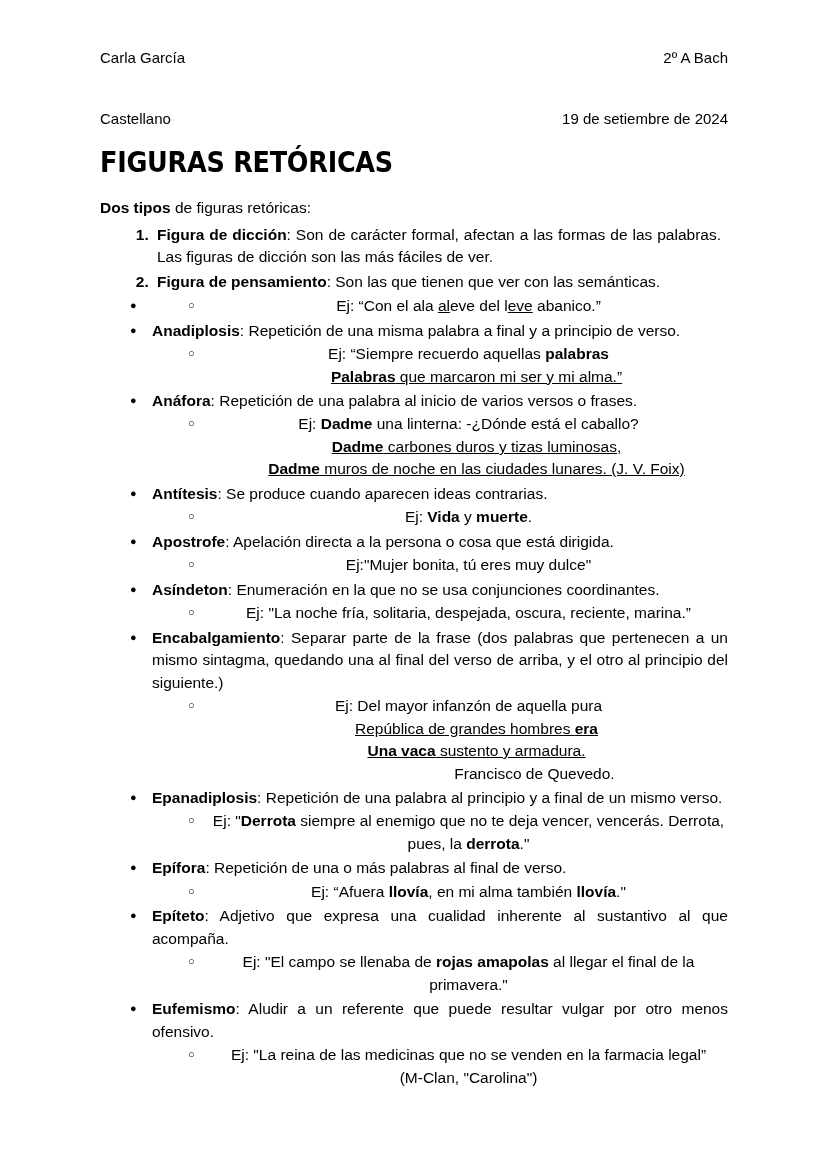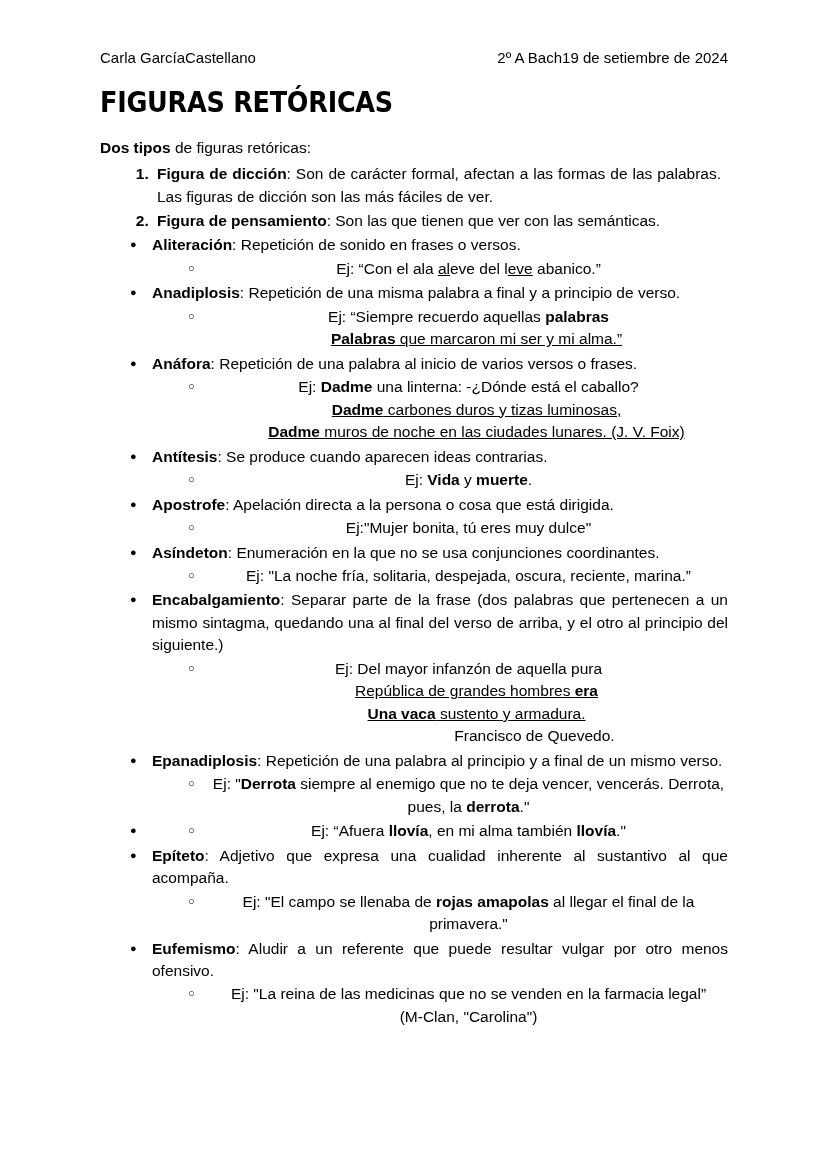--- a/index.html
+++ b/index.html
@@ -26,21 +26,22 @@
   .doc-header {
     display: flex;
     justify-content: space-between;
     align-items: flex-start;
     font-size: 15px;
     line-height: 1.38;
     margin-bottom: 18px;
   }
   .doc-header .left, .doc-header .right {
     display: flex;
-    flex-direction: row;
+    flex-direction: column;
+    gap: 40px;
   }
   .doc-header .right { text-align: right; align-items: flex-end; }
 
   
   .doc-title {
     font-family: "DejaVu Sans", sans-serif;
     font-weight: bold;
     font-size: 29px;
     letter-spacing: -0.3px;
     transform: scaleX(0.88);
@@ -139,21 +140,21 @@
   <p class="intro">
     <b>Dos tipos</b><span> de figuras retóricas:</span>
   </p>
 
   <ol class="level1">
       <li><b>Figura de dicción</b><span>: Son de carácter formal, afectan a las formas de las palabras. Las figuras de dicción son las más fáciles de ver.</span></li>
       <li><b>Figura de pensamiento</b><span>: Son las que tienen que ver con las semánticas.</span></li>
     </ol>
 
   <ul class="level1">
-      <li class="bullet"><span><b>Aliteración</b><span>: Repetición de sonido en frases o versos.</span></span><ul class="level2">
+      <li class="bullet"><ul class="level2">
           <li class="hollow"><span>Ej: </span><span>“Con el </span><span>al</span><span>a </span><u>al</u><span>eve</span><span> del l</span><u>eve</u><span> abanico.”</span></li>
         </ul></li>
       <li class="bullet"><span><b>Anadiplosis</b><span>: Repetición de una misma palabra a final y a principio de verso.</span></span><ul class="level2">
           <li class="hollow"><span>Ej: </span><span>“Siempre recuerdo aquellas </span><b>palabras</b><span class="indent-1"><b>Palabras</b><span> que marcaron mi ser y mi alma.”</span></span></li>
         </ul></li>
       <li class="bullet"><span><b>Anáfora</b><span>: Repetición de una palabra al inicio de varios versos o frases.</span></span><ul class="level2">
           <li class="hollow"><span>Ej: </span><b>Dadme</b><span> una linterna: -¿Dónde está el caballo?</span><span class="indent-1"><b>Dadme</b><span> carbones duros y tizas luminosas,</span></span><span class="indent-1"><b>Dadme</b><span> muros de noche en las ciudades lunares. (J. V. Foix)</span></span></li>
         </ul></li>
       <li class="bullet"><span><b>Antítesis</b><span>: Se produce cuando aparecen ideas contrarias.</span></span><ul class="level2">
           <li class="hollow"><span>Ej: </span><b>Vida</b><span> y </span><b>muerte</b><span>.</span></li>
@@ -165,21 +166,21 @@
         </ul></li>
       <li class="bullet"><span><b>Asíndeton</b><span>: Enumeración en la que no se usa conjunciones coordinantes.</span></span><ul class="level2">
           <li class="hollow"><span>Ej: </span><span>"La noche fría, solitaria, despejada, oscura, reciente, marina.”</span></li>
         </ul></li>
       <li class="bullet"><span><b>Encabalgamiento</b><span>: Separar parte de la frase (dos palabras que pertenecen a un mismo sintagma, quedando una al final del verso de arriba, y el otro al principio del siguiente.)</span></span><ul class="level2">
           <li class="hollow"><span>Ej: </span><span>Del mayor infanzón de aquella pura</span><span class="indent-1"><span>República de grandes hombres </span><b>era</b></span><span class="indent-1"><b>Una vaca</b><span> sustento y armadura.</span></span><span class="centerish"><span>Francisco de Quevedo.</span></span></li>
         </ul></li>
       <li class="bullet"><span><b>Epanadiplosis</b><span>: Repetición de una palabra al principio y a final de un mismo verso.</span></span><ul class="level2">
           <li class="hollow just"><span>Ej: </span><span>"</span><b>Derrota</b><span> siempre al enemigo que no te deja vencer, vencerás. Derrota, pues, la </span><b>derrota</b><span>."</span></li>
         </ul></li>
-      <li class="bullet"><ul class="level2">
+      <li class="bullet"><span><b>Epífora</b><span>: Repetición de una o más palabras al final de verso.</span></span><ul class="level2">
           <li class="hollow"><span>Ej: </span><span>“Afuera </span><b>llovía</b><span>, en mi alma también </span><b>llovía</b><span>."</span></li>
         </ul></li>
       <li class="bullet"><span><b>Epíteto</b><span>: Adjetivo que expresa una cualidad inherente al sustantivo al que acompaña.</span></span><ul class="level2">
           <li class="hollow just"><span>Ej: </span><span>"El campo se llenaba de </span><b>rojas amapolas</b><span> al llegar el final de la primavera."</span></li>
         </ul></li>
       <li class="bullet"><span><b>Eufemismo</b><span>: Aludir a un referente que puede resultar vulgar por otro menos ofensivo.</span></span><ul class="level2">
           <li class="hollow"><span>Ej: </span><span>"La reina de las medicinas que no se venden en la farmacia legal”</span><span class="line"><span>(M-Clan, "Carolina")</span></span></li>
         </ul></li>
     </ul>
 

